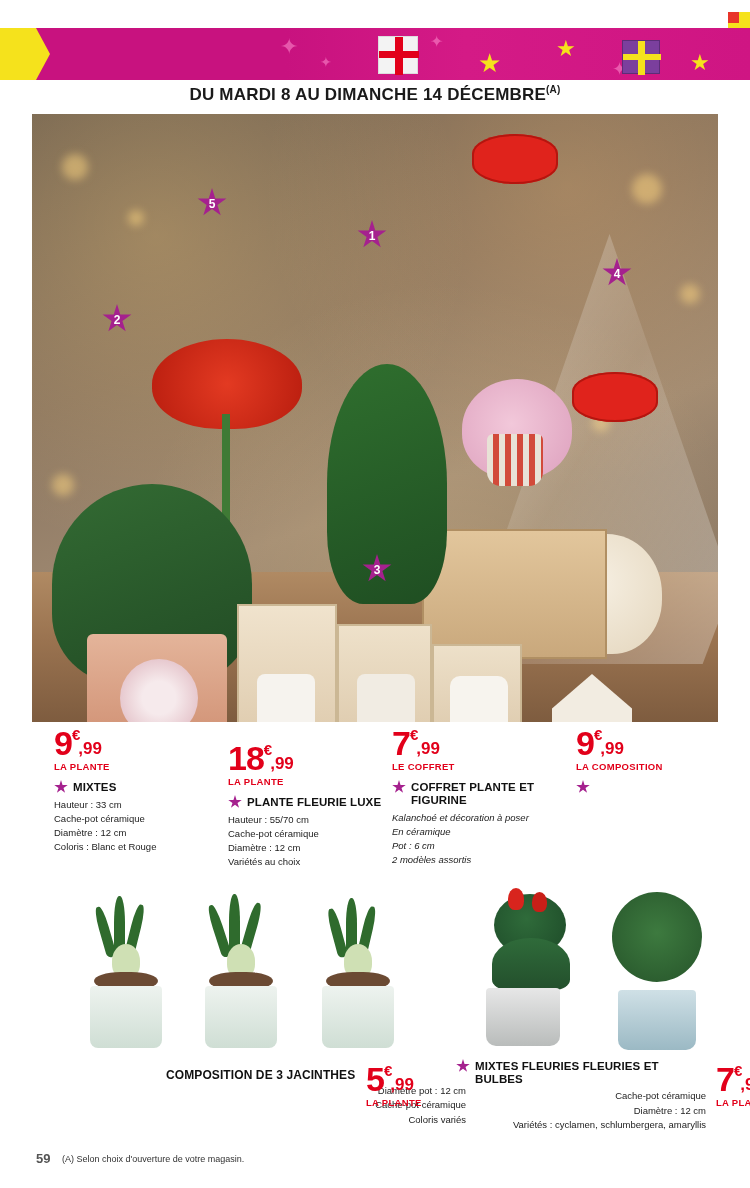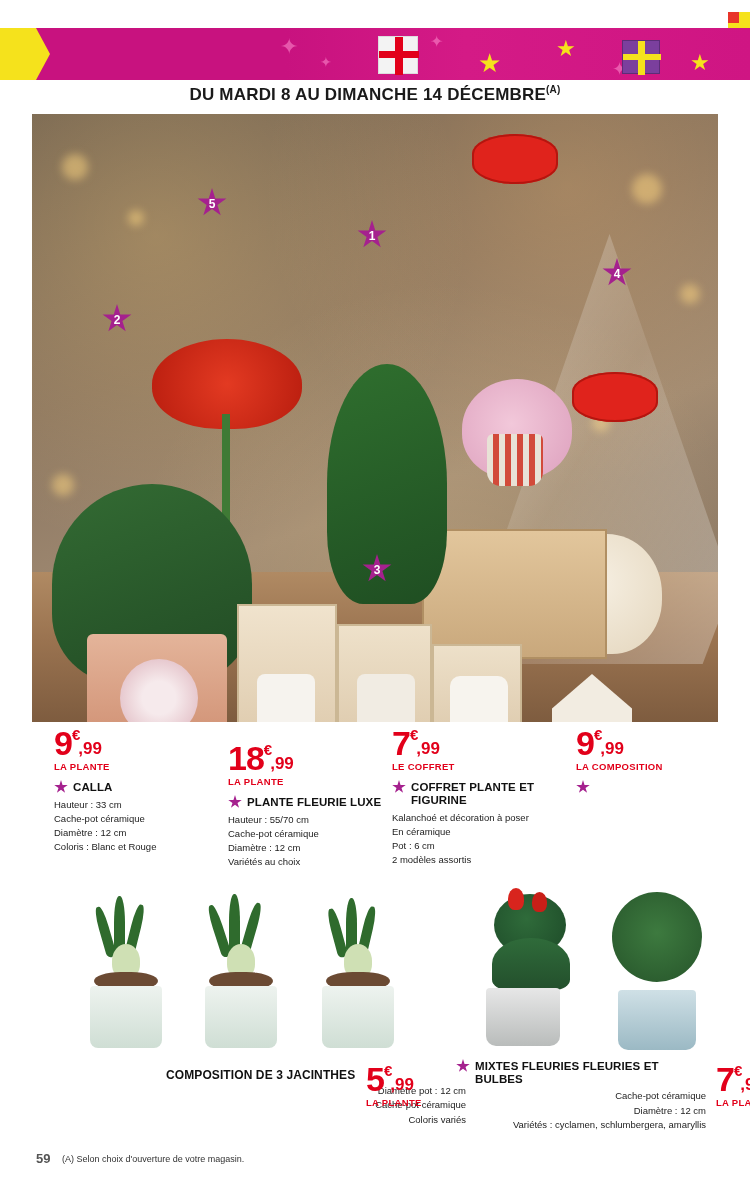--- a/index.html
+++ b/index.html
@@ -240,21 +240,21 @@
 
     <div class="pitem" style="left:54px; top:0; width:160px;">
       <div class="price">
         <span class="whole">9</span>
         <span class="sym">€</span>
         <span class="cents">,99</span>
       </div>
       <div class="price-unit">LA PLANTE</div>
       <div class="prod-title">
         <div class="mini-star"></div>
-        <span>CALLA</span>
+        <span>MIXTES</span>
       </div>
       <div class="prod-desc" style="white-space:pre-line;">Hauteur : 33 cm
 Cache-pot céramique
 Diamètre : 12 cm
 Coloris : Blanc et Rouge</div>
     </div>
 
     <div class="pitem" style="left:228px; top:0; width:160px;margin-top:15px;">
       <div class="price">
         <span class="whole">18</span>
@@ -276,21 +276,21 @@
       <div class="price">
         <span class="whole">7</span>
         <span class="sym">€</span>
         <span class="cents">,99</span>
       </div>
       <div class="price-unit">LE COFFRET</div>
       <div class="prod-title">
         <div class="mini-star"></div>
         <span>COFFRET PLANTE ET FIGURINE</span>
       </div>
-      <div class="prod-desc" style="white-space:pre-line;">Kalanchoé et décoration à poser
+      <div class="prod-desc" style="white-space:pre-line;font-style:italic;">Kalanchoé et décoration à poser
 En céramique
 Pot : 6 cm
 2 modèles assortis</div>
     </div>
 
     <div class="pitem" style="left:576px; top:0; width:165px;">
       <div class="price">
         <span class="whole">9</span>
         <span class="sym">€</span>
         <span class="cents">,99</span>

